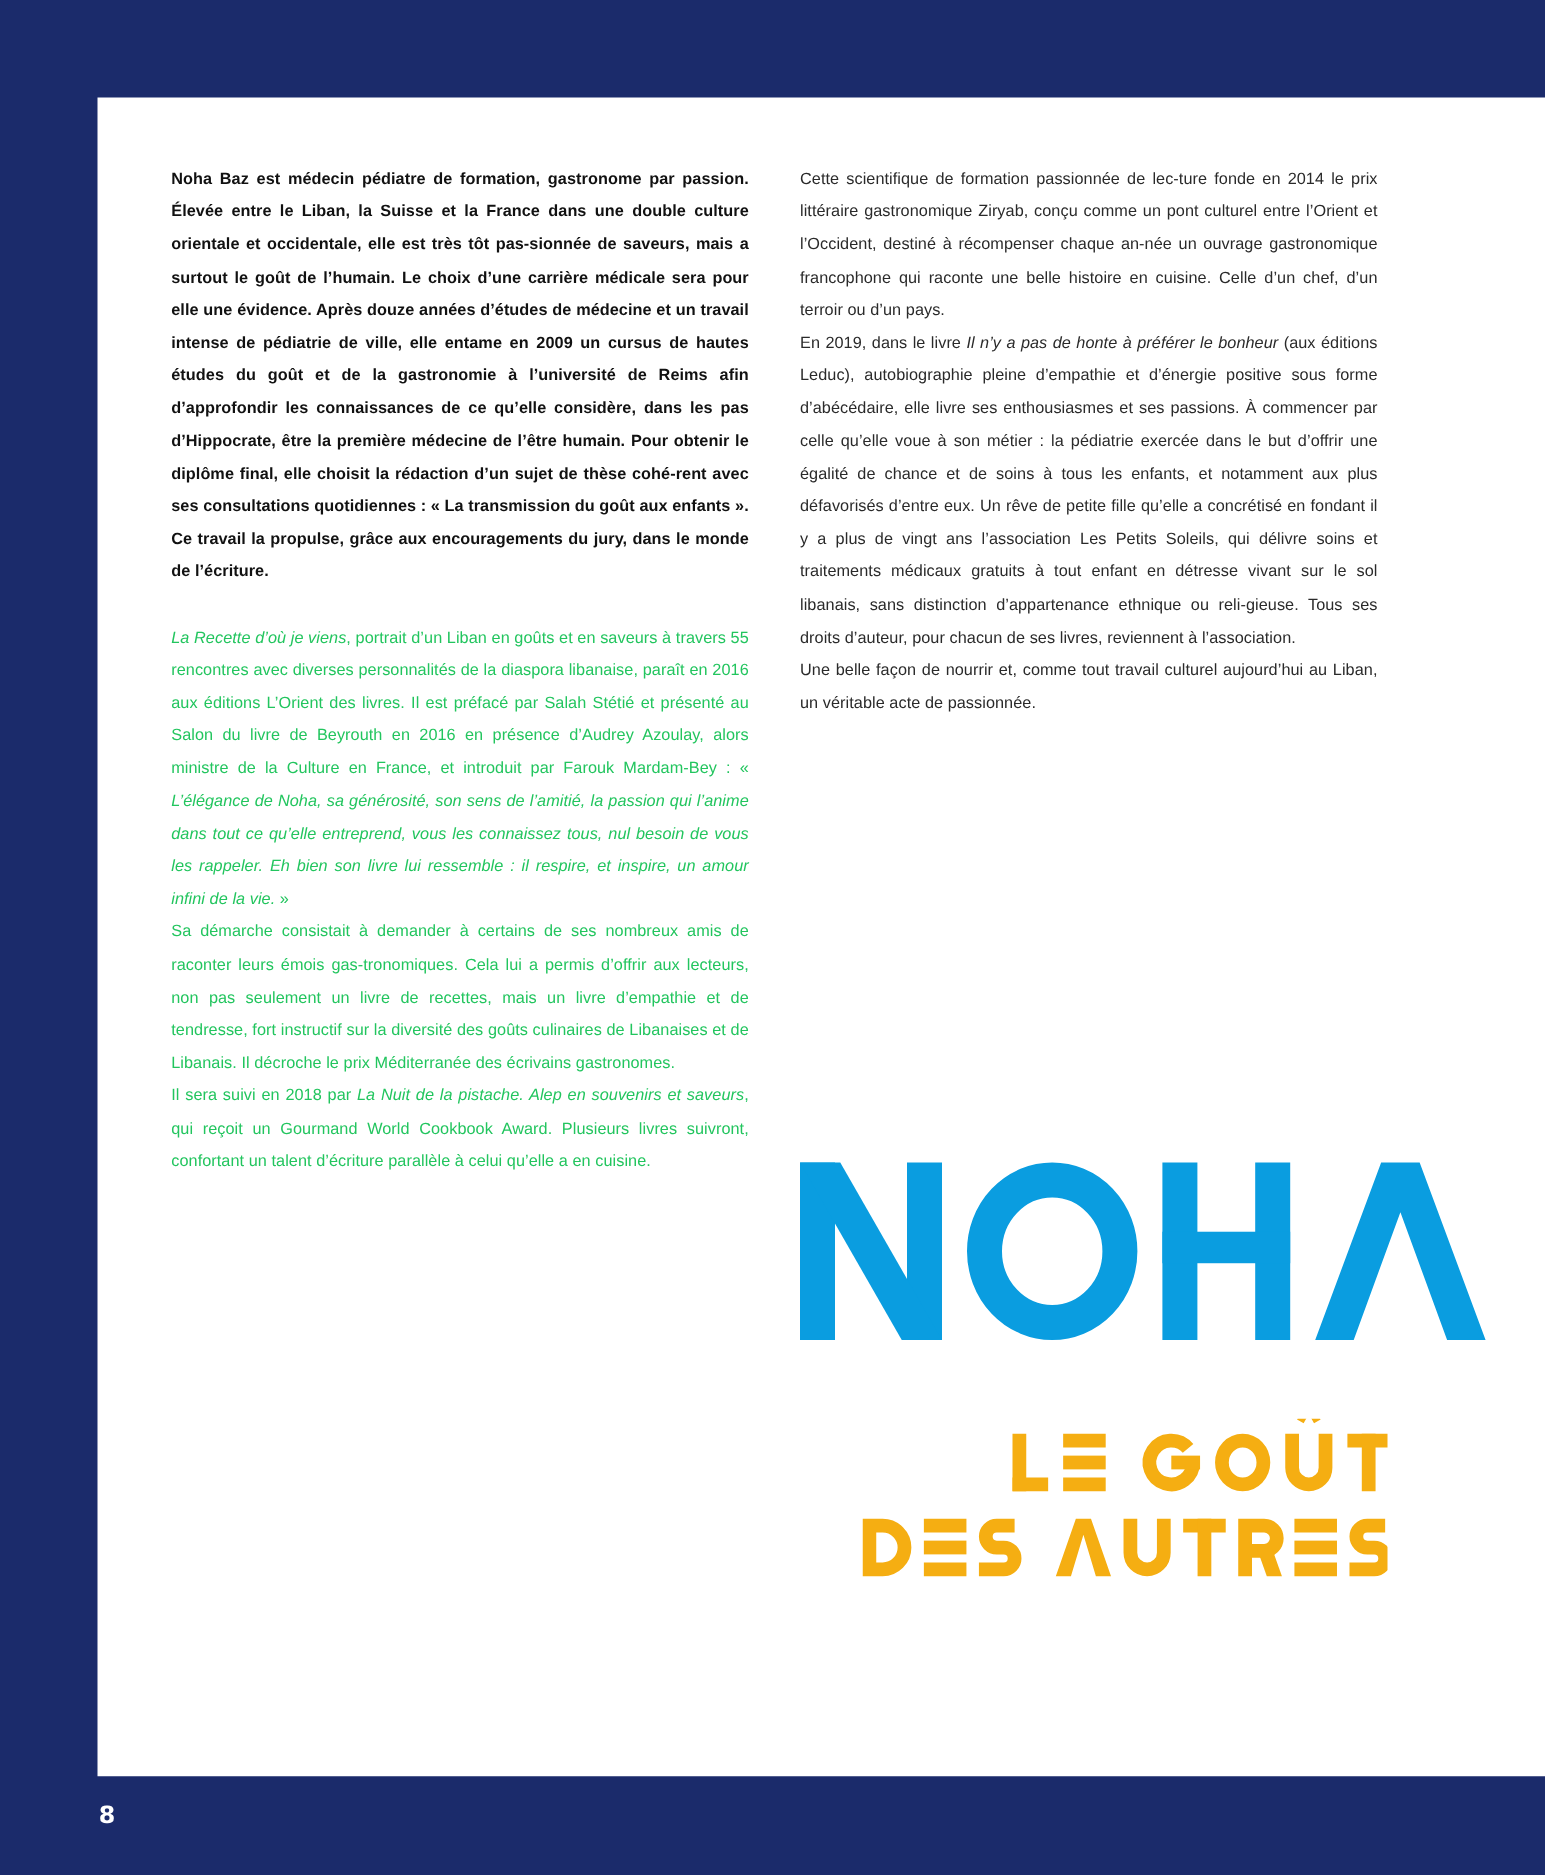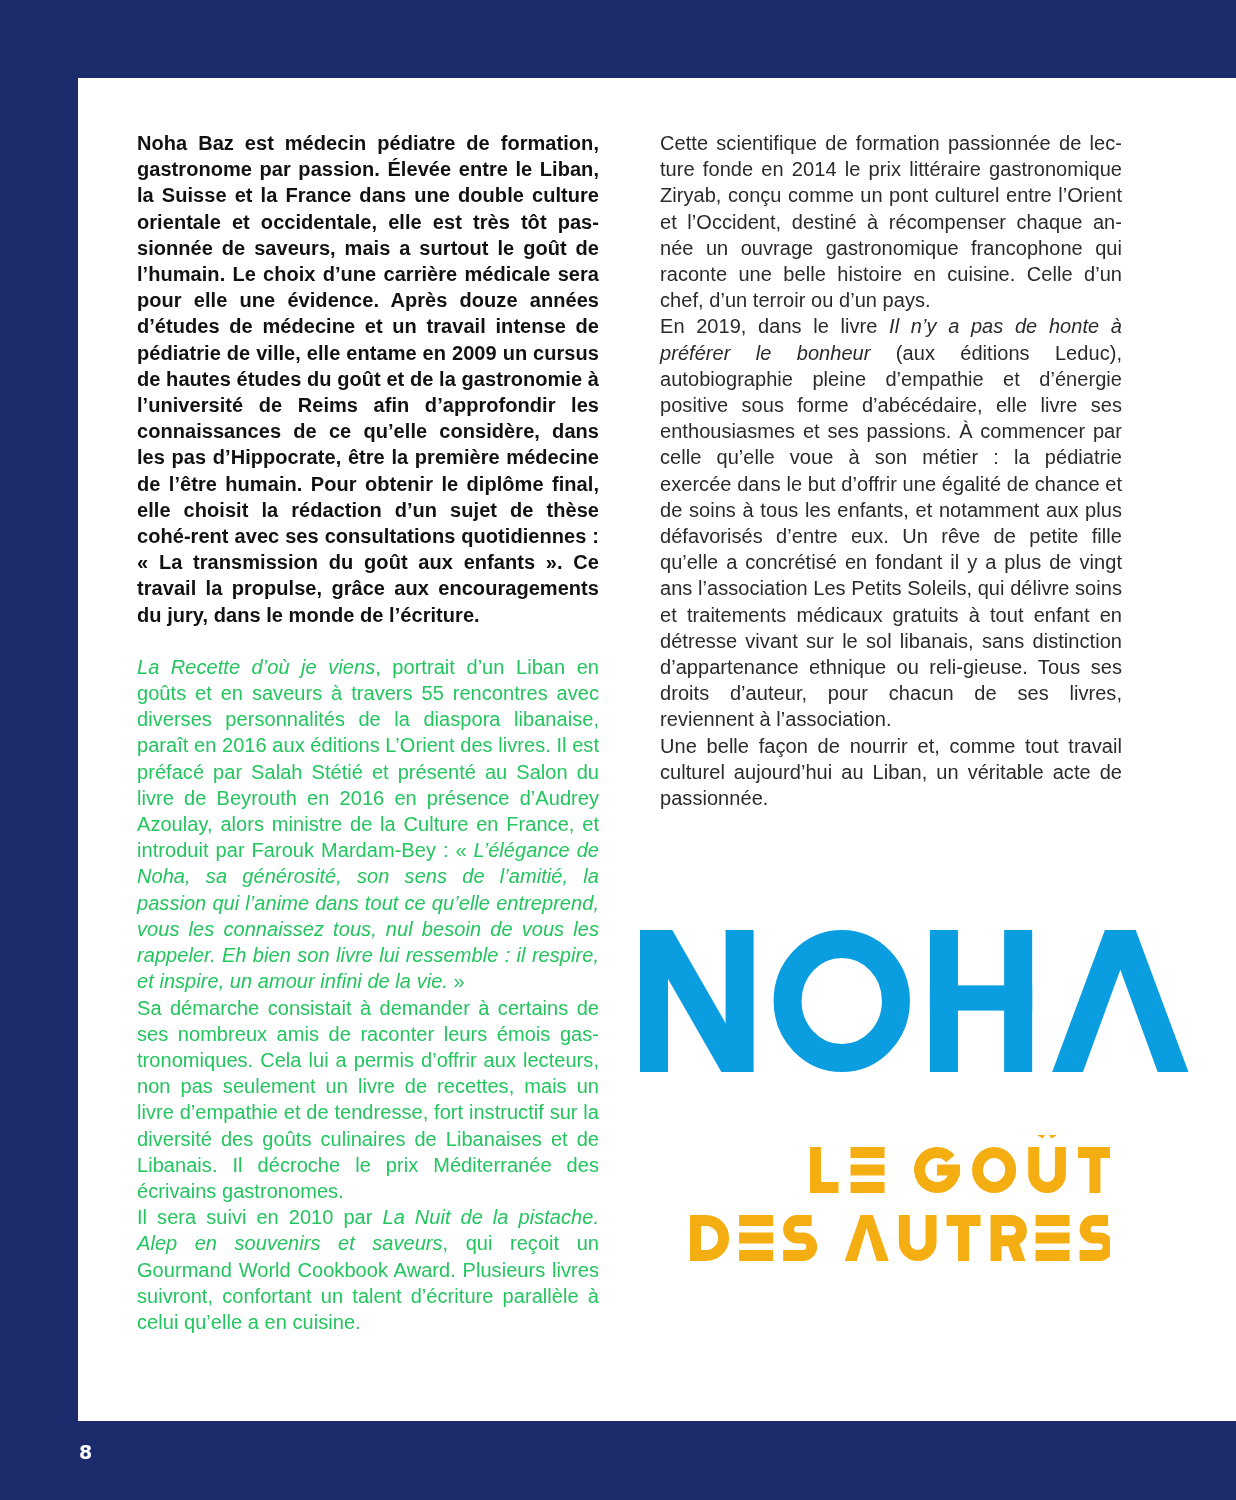--- a/index.html
+++ b/index.html
@@ -7,26 +7,26 @@
     width: 1236px; height: 1500px; position: relative; overflow: hidden;
     background: #1b2b6b;
     font-family: "Liberation Sans", "DejaVu Sans", sans-serif;
   }
   .page {
     position: absolute; left: 78px; top: 78px; width: 1158px; height: 1343px;
     background: #ffffff;
   }
   .col {
     position: absolute; top: 130px; width: 462px;
-    font-size: 20px; line-height: 26.2px; color: #1a1a1a;
+    font-size: 13px; line-height: 26.2px; color: #1a1a1a;
     letter-spacing: 0.05px;
   }
   .col p { margin: 0; text-align: justify; text-align-last: left; hyphens: manual; }
   .col-left { left: 137px; }
-  .col-right { left: 640px; color: #2a2a2a; margin-left: 20px; }
+  .col-right { left: 640px; color: #2a2a2a; }
   .lead { font-weight: bold; color: #111; }
   .gap { height: 26px; }
   .light { color: #22c55e; }
   em { font-style: italic; }
   .title-noha { position: absolute; left: 640px; top: 928px; width: 572px; height: 146px; }
   .title-sub  { position: absolute; left: 690px; top: 1135px; width: 420px; height: 130px; }
   .page-number {
     position: absolute; left: 79px; top: 1441px; color: #ffffff; font-weight: bold;
     font-size: 19px; font-family: "DejaVu Sans", sans-serif;
   }
@@ -35,21 +35,21 @@
 </head>
 <body>
 
 <div class="page"></div>
 
 <div class="col col-left">
   <p class="lead">Noha Baz est médecin pédiatre de formation, gastronome par passion. Élevée entre le Liban, la Suisse et la France dans une double culture orientale et occidentale, elle est très tôt pas-sionnée de saveurs, mais a surtout le goût de l’humain. Le choix d’une carrière médicale sera pour elle une évidence. Après douze années d’études de médecine et un travail intense de pédiatrie de ville, elle entame en 2009 un cursus de hautes études du goût et de la gastronomie à l’université de Reims afin d’approfondir les connaissances de ce qu’elle considère, dans les pas d’Hippocrate, être la première médecine de l’être humain. Pour obtenir le diplôme final, elle choisit la rédaction d’un sujet de thèse cohé-rent avec ses consultations quotidiennes : « La transmission du goût aux enfants ». Ce travail la propulse, grâce aux encouragements du jury, dans le monde de l’écriture.</p>
   <div class="gap"></div>
   <p class="light"><em>La Recette d’où je viens</em><span>, portrait d’un Liban en goûts et en saveurs à travers 55 rencontres avec diverses personnalités de la diaspora libanaise, paraît en 2016 aux éditions L’Orient des livres. Il est préfacé par Salah Stétié et présenté au Salon du livre de Beyrouth en 2016 en présence d’Audrey Azoulay, alors ministre de la Culture en France, et introduit par Farouk Mardam-Bey : « </span><em>L’élégance de Noha, sa générosité, son sens de l’amitié, la passion qui l’anime dans tout ce qu’elle entreprend, vous les connaissez tous, nul besoin de vous les rappeler. Eh bien son livre lui ressemble : il respire, et inspire, un amour infini de la vie.</em><span> »</span></p>
   <p class="light">Sa démarche consistait à demander à certains de ses nombreux amis de raconter leurs émois gas-tronomiques. Cela lui a permis d’offrir aux lecteurs, non pas seulement un livre de recettes, mais un livre d’empathie et de tendresse, fort instructif sur la diversité des goûts culinaires de Libanaises et de Libanais. Il décroche le prix Méditerranée des écrivains gastronomes.</p>
-  <p class="light"><span>Il sera suivi en 2010 par </span><em>La Nuit de la pistache. Alep en souvenirs et saveurs</em><span>, qui reçoit un Gourmand World Cookbook Award. Plusieurs livres suivront, confortant un talent d’écriture parallèle à celui qu’elle a en cuisine.</span></p>
+  <p class="light"><span>Il sera suivi en 2018 par </span><em>La Nuit de la pistache. Alep en souvenirs et saveurs</em><span>, qui reçoit un Gourmand World Cookbook Award. Plusieurs livres suivront, confortant un talent d’écriture parallèle à celui qu’elle a en cuisine.</span></p>
 </div>
 
 <div class="col col-right">
   <p>Cette scientifique de formation passionnée de lec-ture fonde en 2014 le prix littéraire gastronomique Ziryab, conçu comme un pont culturel entre l’Orient et l’Occident, destiné à récompenser chaque an-née un ouvrage gastronomique francophone qui raconte une belle histoire en cuisine. Celle d’un chef, d’un terroir ou d’un pays.</p>
   <p><span>En 2019, dans le livre </span><em>Il n’y a pas de honte à préférer le bonheur</em><span> (aux éditions Leduc), autobiographie pleine d’empathie et d’énergie positive sous forme d’abécédaire, elle livre ses enthousiasmes et ses passions. À commencer par celle qu’elle voue à son métier : la pédiatrie exercée dans le but d’offrir une égalité de chance et de soins à tous les enfants, et notamment aux plus défavorisés d’entre eux. Un rêve de petite fille qu’elle a concrétisé en fondant il y a plus de vingt ans l’association Les Petits Soleils, qui délivre soins et traitements médicaux gratuits à tout enfant en détresse vivant sur le sol libanais, sans distinction d’appartenance ethnique ou reli-gieuse. Tous ses droits d’auteur, pour chacun de ses livres, reviennent à l’association.</span></p>
   <p>Une belle façon de nourrir et, comme tout travail culturel aujourd’hui au Liban, un véritable acte de passionnée.</p>
 </div>
 
 <div class="title-noha">
   <span class="sr">NOHA</span>

